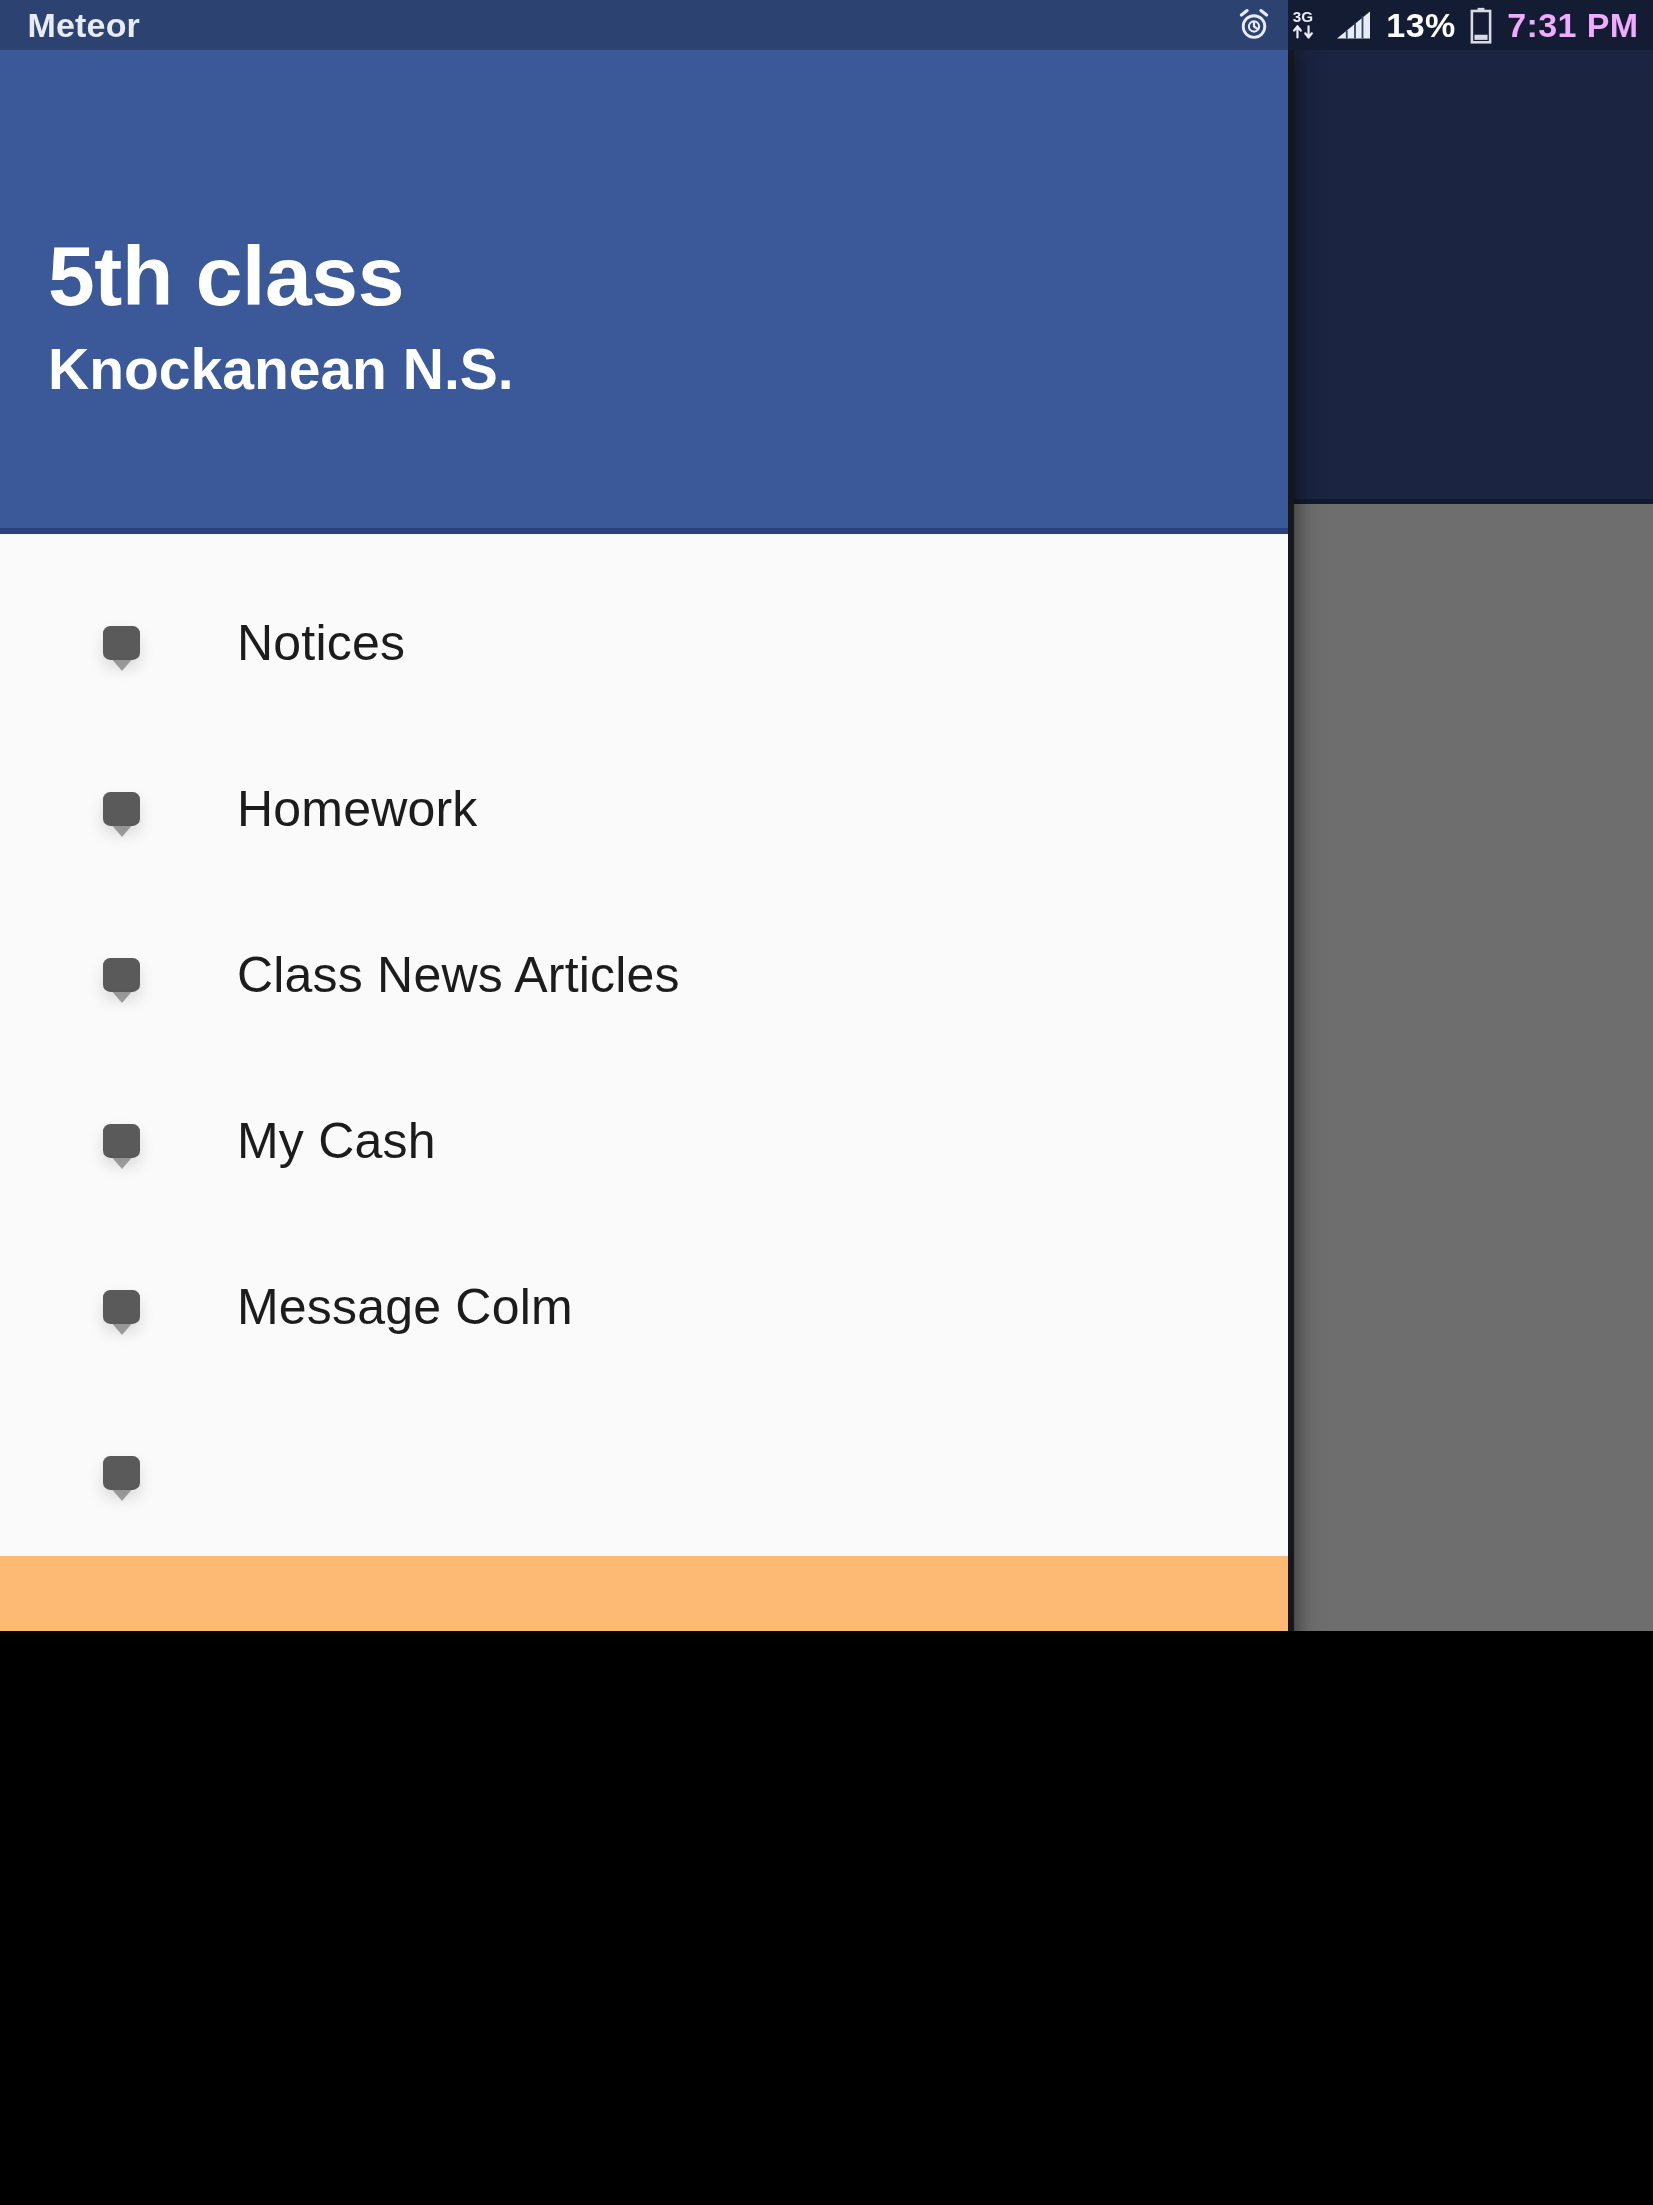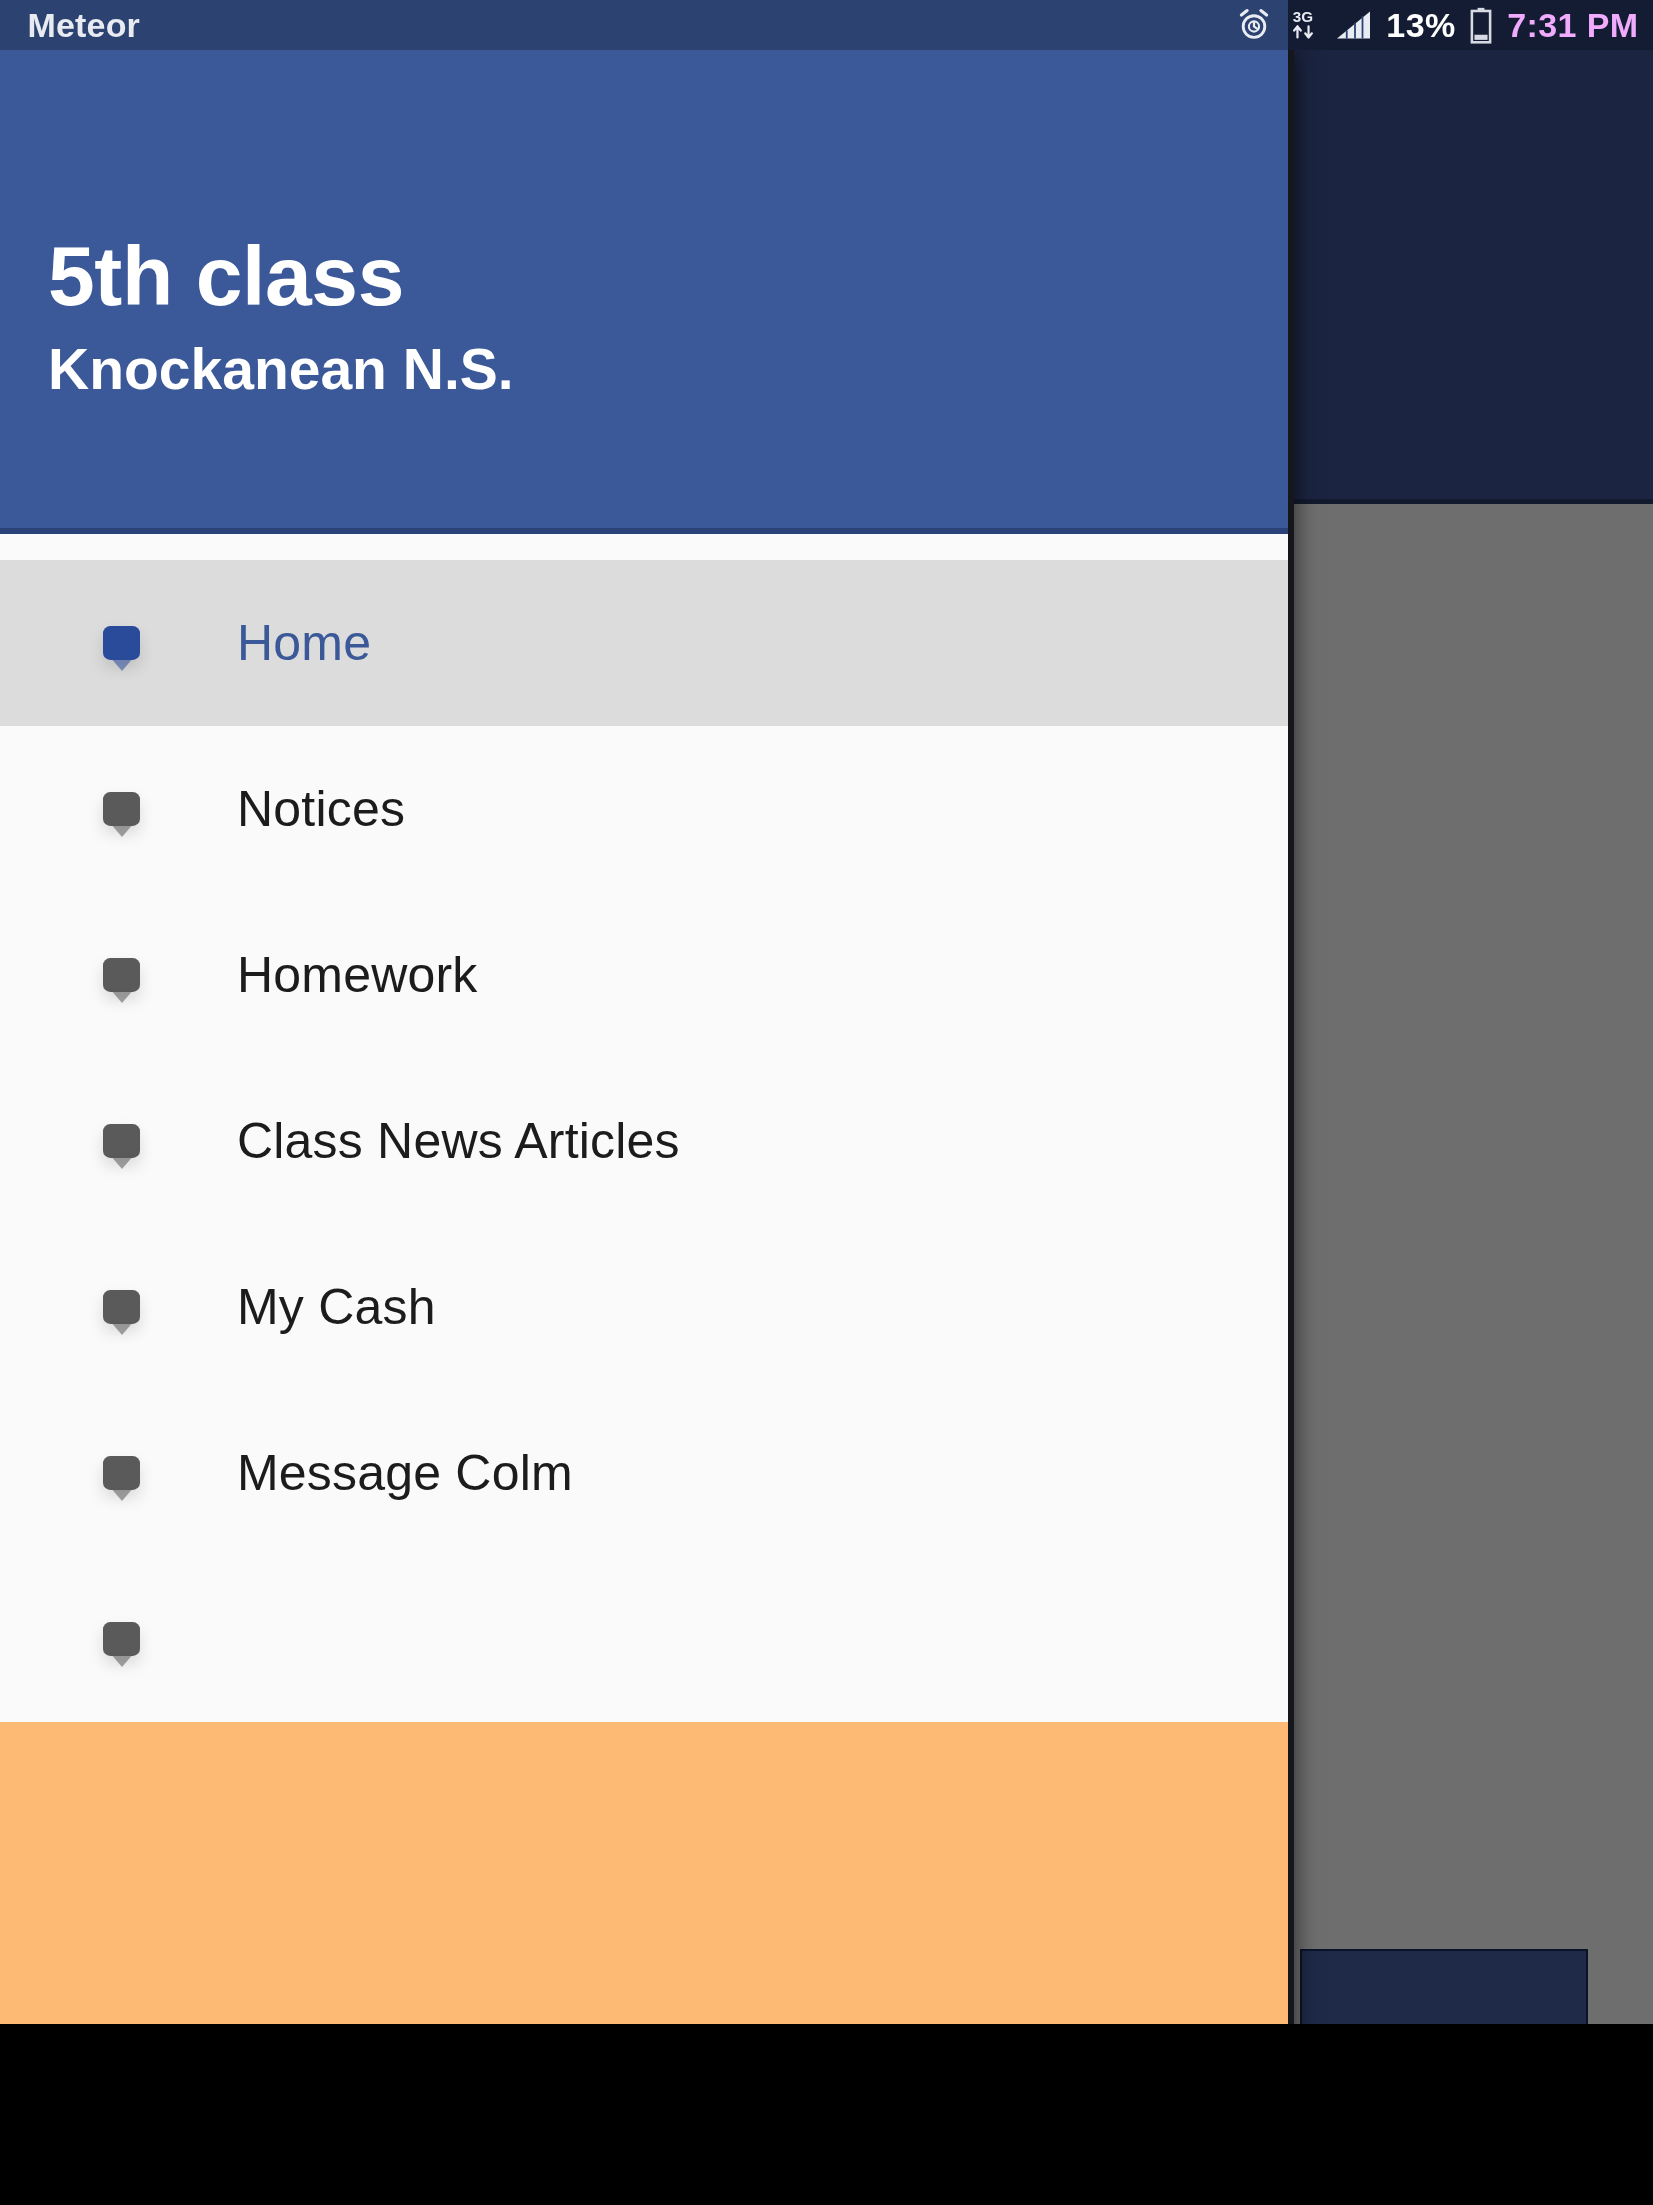--- a/index.html
+++ b/index.html
@@ -6,21 +6,21 @@
     margin: 0;
     padding: 0;
     background: #000;
   }
   body {
     font-family: "Liberation Sans", sans-serif;
   }
   .screen {
     position: relative;
     width: 1653px;
-    height: 2024px;
+    height: 1631px;
     overflow: hidden;
     background: #6e6e6e;
     text-align: center;
   }
 
   
   .bg-layer {
     position: absolute;
     inset: 0;
     background: #6e6e6e;
@@ -294,24 +294,20 @@
 
   <div class="drawer">
 
     <div class="drawer-header">
       <div class="drawer-title">5th class</div>
       <div class="drawer-subtitle">Knockanean N.S.</div>
     </div>
 
     <div class="menu-list">
 
-      <div class="menu-item selected">
-        <span class="menu-icon"></span>
-        <span class="menu-label">Home</span>
-      </div>
 
       <div class="menu-item">
         <span class="menu-icon"></span>
         <span class="menu-label">Notices</span>
       </div>
 
       <div class="menu-item">
         <span class="menu-icon"></span>
         <span class="menu-label">Homework</span>
       </div>

